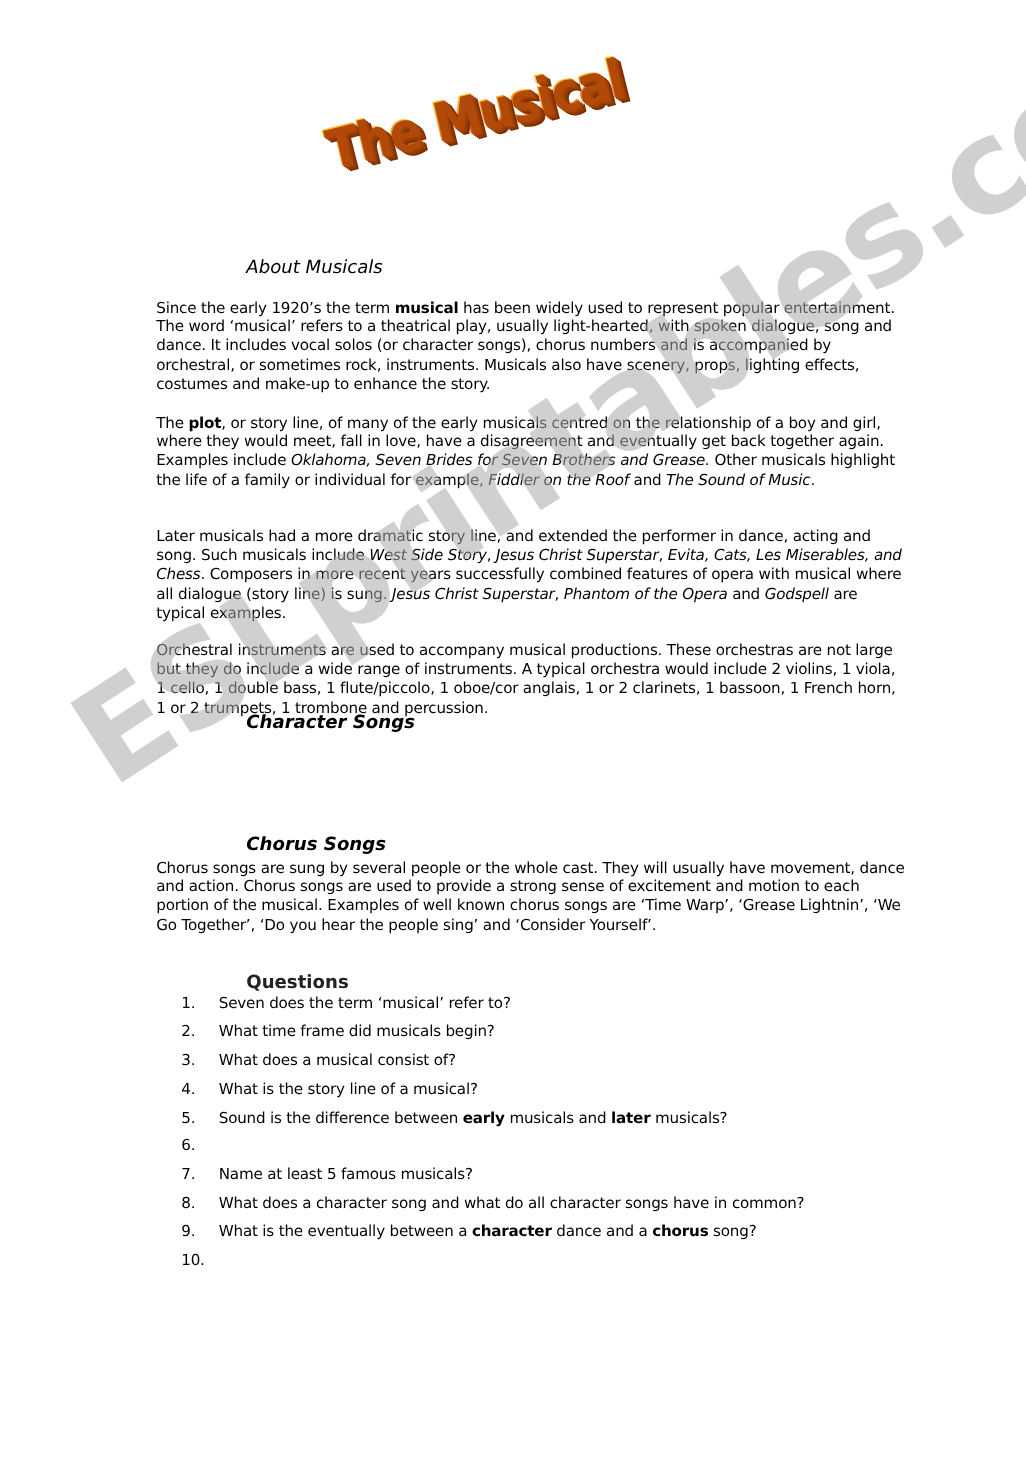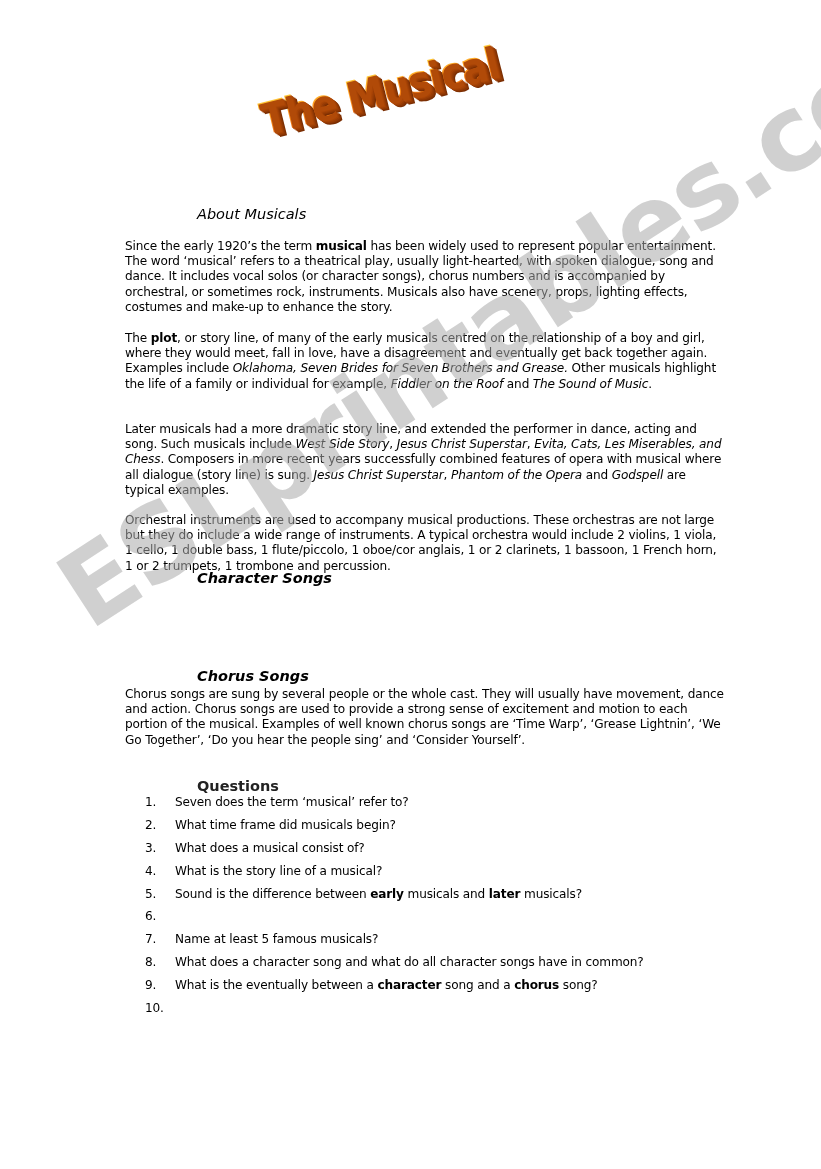--- a/index.html
+++ b/index.html
@@ -95,21 +95,21 @@
     <li>
         <span class="qnum">7.</span>
         <span>Name at least 5 famous musicals?</span>
       </li>
     <li>
         <span class="qnum">8.</span>
         <span>What does a character song and what do all character songs have in common?</span>
       </li>
     <li>
         <span class="qnum">9.</span>
-        <span><span>What is the eventually between a </span><b>character</b><span> song and a </span><b>chorus</b><span> song?</span></span>
+        <span><span>What is the eventually between a </span><b>character</b><span> dance and a </span><b>chorus</b><span> song?</span></span>
       </li>
     <li>
         <span class="qnum">10.</span>
       </li>
   </ol>
 
   <div class="watermark">ESLprintables.com</div>
 </div>
 
 </body></html>

